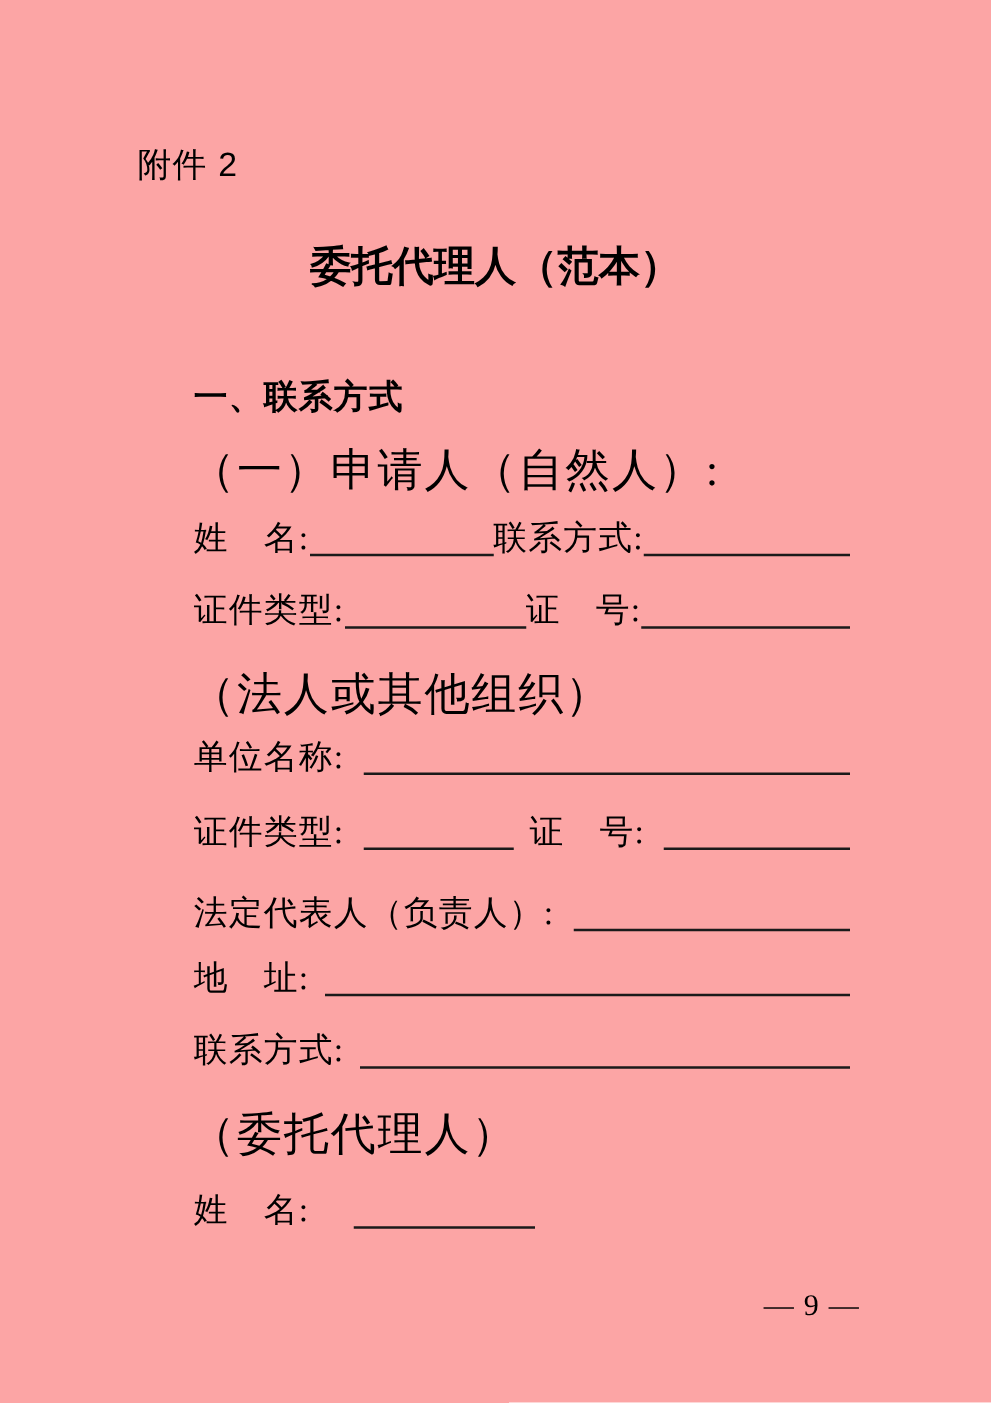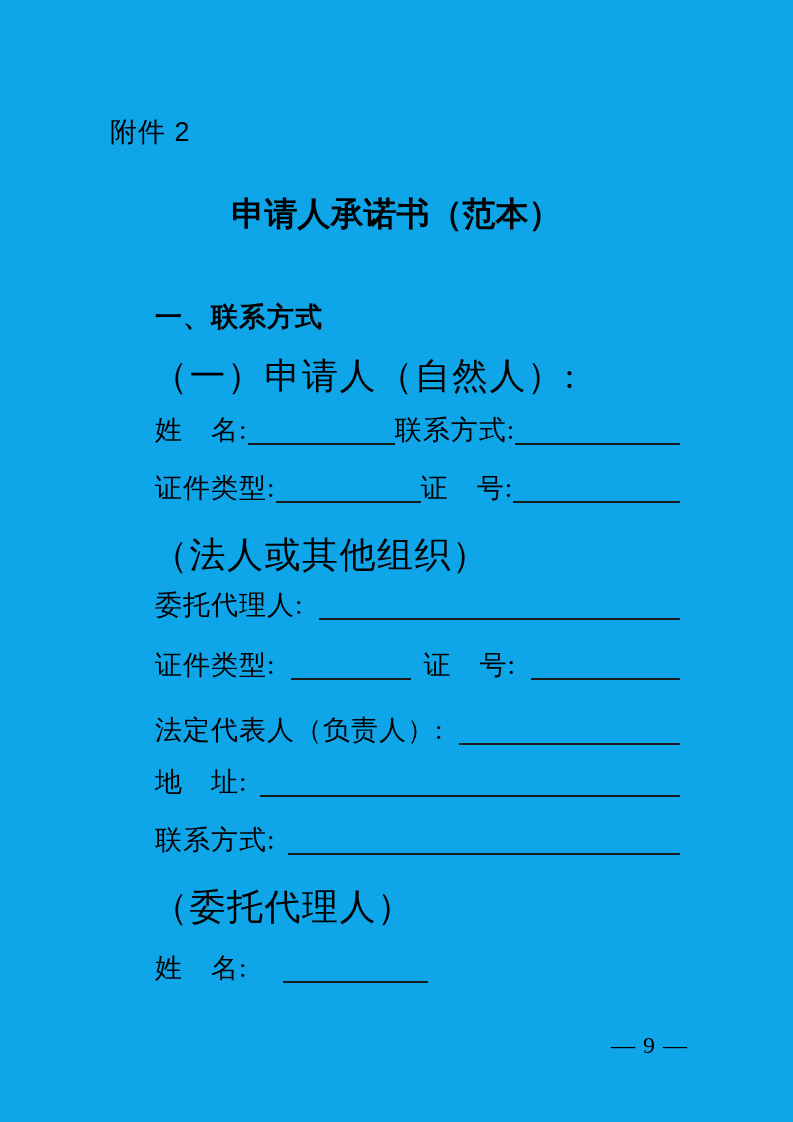--- a/index.html
+++ b/index.html
@@ -1,20 +1,20 @@
 <!DOCTYPE html>
 <html><head>
 <meta charset="utf-8">
 <style>
   html, body { margin: 0; padding: 0; background: #ffffff; }
   .page {
     position: relative;
     width: 793px;
     height: 1122px;
-    background: #0ea5e9;
+    background: #fca5a5;
     color: #000000;
     overflow: hidden;
     font-family: "Liberation Serif", "DejaVu Serif", serif;
   }
   .abs { position: absolute; }
 
   .attachment {
     left: 110px; top: 117px;
     font-family: "Liberation Sans", "DejaVu Sans", sans-serif;
     font-size: 27px; line-height: 30px;
@@ -67,21 +67,21 @@
     white-space: pre;
   }
 </style>
 </head>
 <body>
 
 <div class="page">
 
   <div class="abs attachment">附件 2</div>
 
-  <div class="abs doc-title">申请人承诺书（范本）</div>
+  <div class="abs doc-title">委托代理人（范本）</div>
 
   <div class="abs section-heading">一、联系方式</div>
 
   <div class="abs plain-line" style="top:361px">（一）申请人（自然人）:</div>
 
   <div class="form-row" style="top:415px">
     <span class="lbl">姓　名:</span>
     <span class="blank" style="flex:1"></span>
     <span class="lbl">联系方式:</span>
     <span class="blank" style="flex:1.12"></span>
@@ -90,21 +90,21 @@
   <div class="form-row" style="top:473px">
     <span class="lbl">证件类型:</span>
     <span class="blank" style="flex:1"></span>
     <span class="lbl">证　号:</span>
     <span class="blank" style="flex:1.15"></span>
   </div>
 
   <div class="abs plain-line" style="top:540px">（法人或其他组织）</div>
 
   <div class="form-row" style="top:590px">
-    <span class="lbl">委托代理人:</span>
+    <span class="lbl">单位名称:</span>
     <span class="spacer" style="width:15px"></span>
     <span class="blank" style="flex:1"></span>
   </div>
 
   <div class="form-row" style="top:650px">
     <span class="lbl">证件类型:</span>
     <span class="spacer" style="width:15px"></span>
     <span class="blank" style="width:120px"></span>
     <span class="spacer" style="width:13px"></span>
     <span class="lbl">证　号:</span>

